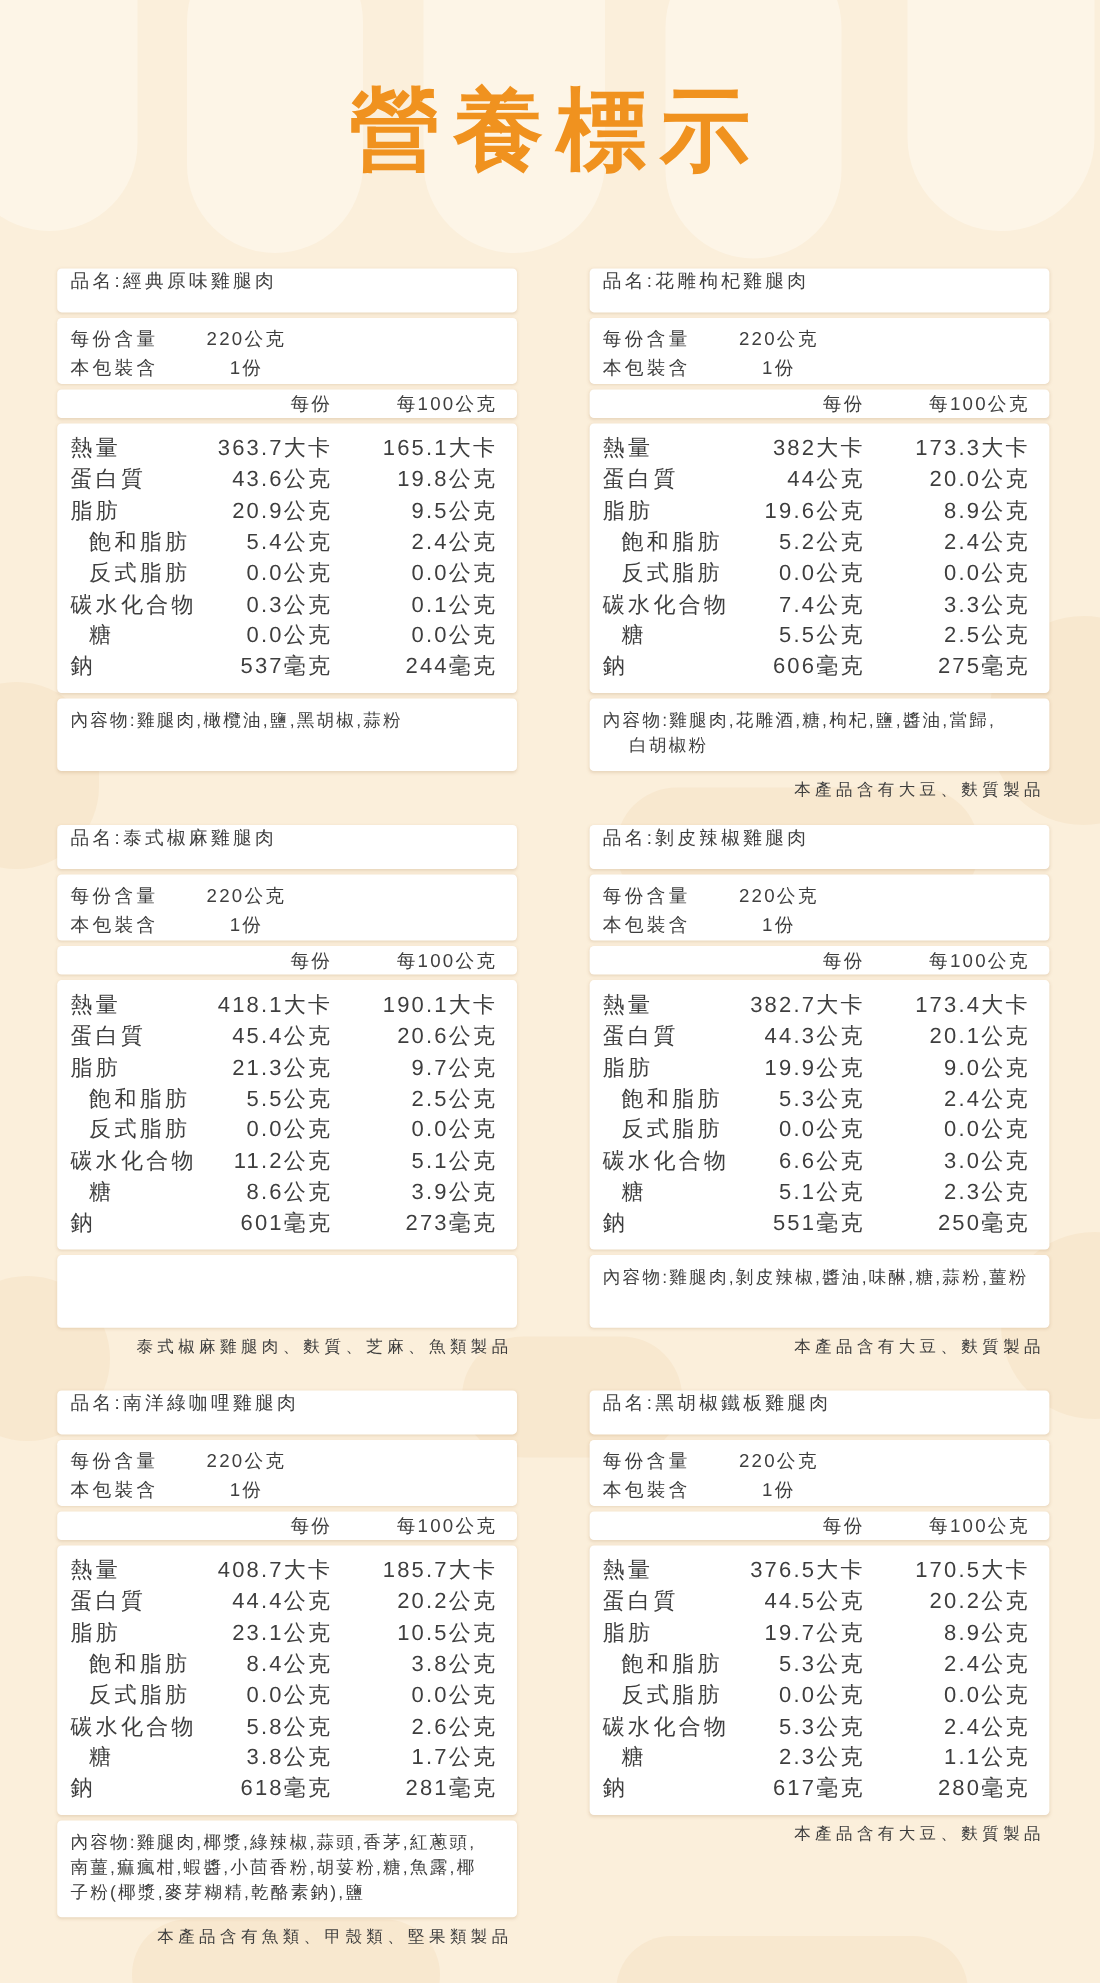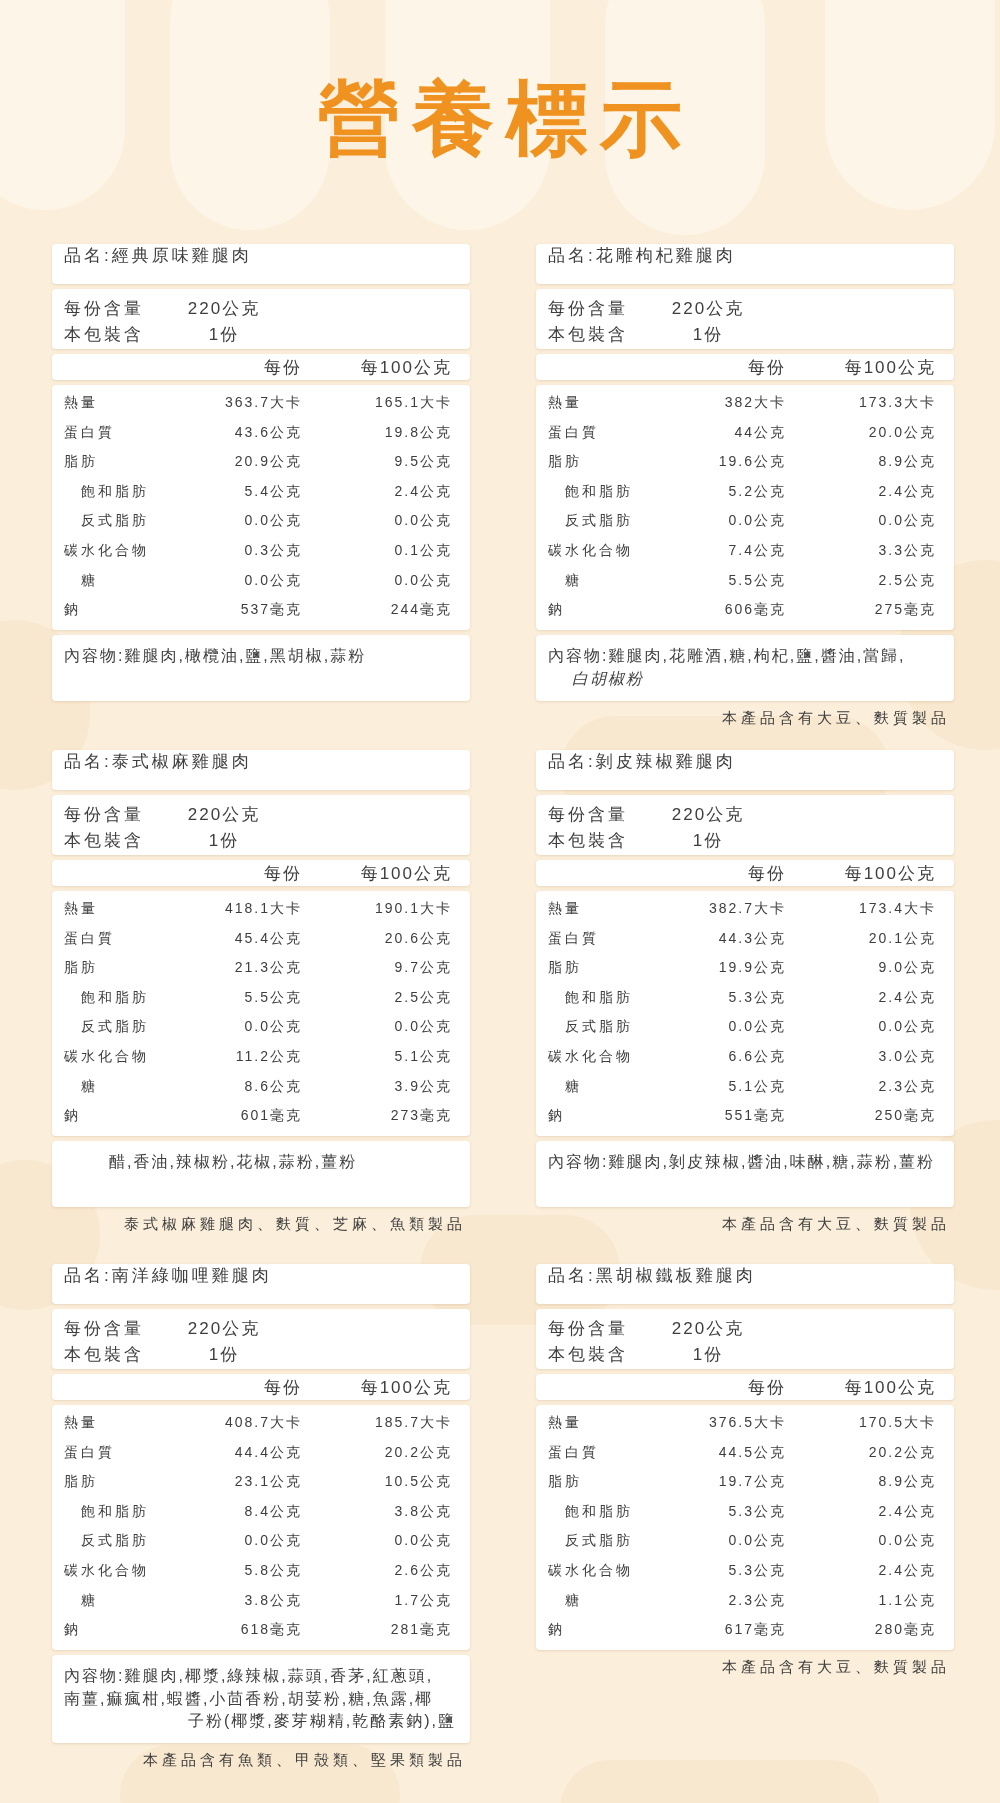--- a/index.html
+++ b/index.html
@@ -68,21 +68,21 @@
     display: grid; grid-template-columns: 1fr 106px 150px; align-items: center;
     padding: 0 18px 0 12px;
     font-size: 17px;
   }
   .col-h { text-align: right; letter-spacing: 2px; white-space: nowrap; }
 
   .table-box {
     height: 245px;
     padding: 9px 18px 11px 12px;
     display: flex; flex-direction: column; justify-content: space-between;
-    font-size: 14px;
+    font-size: 20px;
   }
   .n-row { display: grid; grid-template-columns: 1fr 106px 150px; align-items: center; }
   .n-label { letter-spacing: 3px; white-space: nowrap; }
   .n-row.indent .n-label { padding-left: 17px; }
   .n-v1, .n-v2 { text-align: right; letter-spacing: 2px; white-space: nowrap; }
 
   .ingredients-box {
     min-height: 66px;
     padding: 10px 14px 10px 12px;
     font-size: 16px; line-height: 22.5px; letter-spacing: 2px;
@@ -245,21 +245,21 @@
               <span class="n-v2">2.5公克</span>
             </div>
             <div class="n-row">
               <span class="n-label">鈉</span>
               <span class="n-v1">606毫克</span>
               <span class="n-v2">275毫克</span>
             </div>
           </div>
     <div class="box ingredients-box">
             <div class="ing-line" style="padding-left: 0px;">內容物:雞腿肉,花雕酒,糖,枸杞,鹽,醬油,當歸,</div>
-            <div class="ing-line" style="padding-left: 24px; font-style: italic;">白胡椒粉</div>
+            <div class="ing-line" style="padding-left: 24px;">白胡椒粉</div>
           </div>
     <div class="allergen">本產品含有大豆、麩質製品</div>
   </section>
 
   <section class="card">
     <div class="box title-box">
       <span class="product-name">品名:泰式椒麻雞腿肉</span>
     </div>
     <div class="box serving-box">
       <div class="serving-row">
@@ -312,21 +312,20 @@
               <span class="n-v1">8.6公克</span>
               <span class="n-v2">3.9公克</span>
             </div>
             <div class="n-row">
               <span class="n-label">鈉</span>
               <span class="n-v1">601毫克</span>
               <span class="n-v2">273毫克</span>
             </div>
           </div>
     <div class="box ingredients-box">
-            <div class="ing-line" style="padding-left: 45px;">醋,香油,辣椒粉,花椒,蒜粉,薑粉</div>
           </div>
     <div class="allergen">泰式椒麻雞腿肉、麩質、芝麻、魚類製品</div>
   </section>
 
   <section class="card">
     <div class="box title-box">
       <span class="product-name">品名:剝皮辣椒雞腿肉</span>
     </div>
     <div class="box serving-box">
       <div class="serving-row">
@@ -448,21 +447,21 @@
             </div>
             <div class="n-row">
               <span class="n-label">鈉</span>
               <span class="n-v1">618毫克</span>
               <span class="n-v2">281毫克</span>
             </div>
           </div>
     <div class="box ingredients-box">
             <div class="ing-line" style="padding-left: 0px;">內容物:雞腿肉,椰漿,綠辣椒,蒜頭,香茅,紅蔥頭,</div>
             <div class="ing-line" style="padding-left: 0px;">南薑,痲瘋柑,蝦醬,小茴香粉,胡荽粉,糖,魚露,椰</div>
-            <div class="ing-line" style="padding-left: 0px; text-align: right;">子粉(椰漿,麥芽糊精,乾酪素鈉),鹽</div>
+            <div class="ing-line" style="padding-left: 0px;">子粉(椰漿,麥芽糊精,乾酪素鈉),鹽</div>
           </div>
     <div class="allergen">本產品含有魚類、甲殼類、堅果類製品</div>
   </section>
 
   <section class="card">
     <div class="box title-box">
       <span class="product-name">品名:黑胡椒鐵板雞腿肉</span>
     </div>
     <div class="box serving-box">
       <div class="serving-row">

